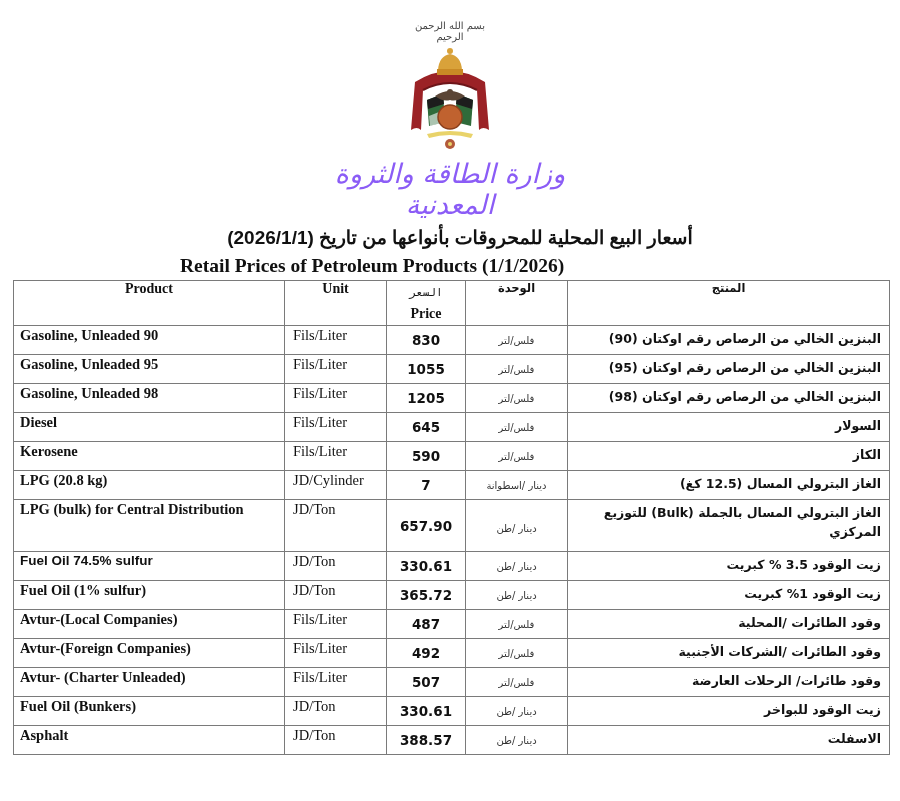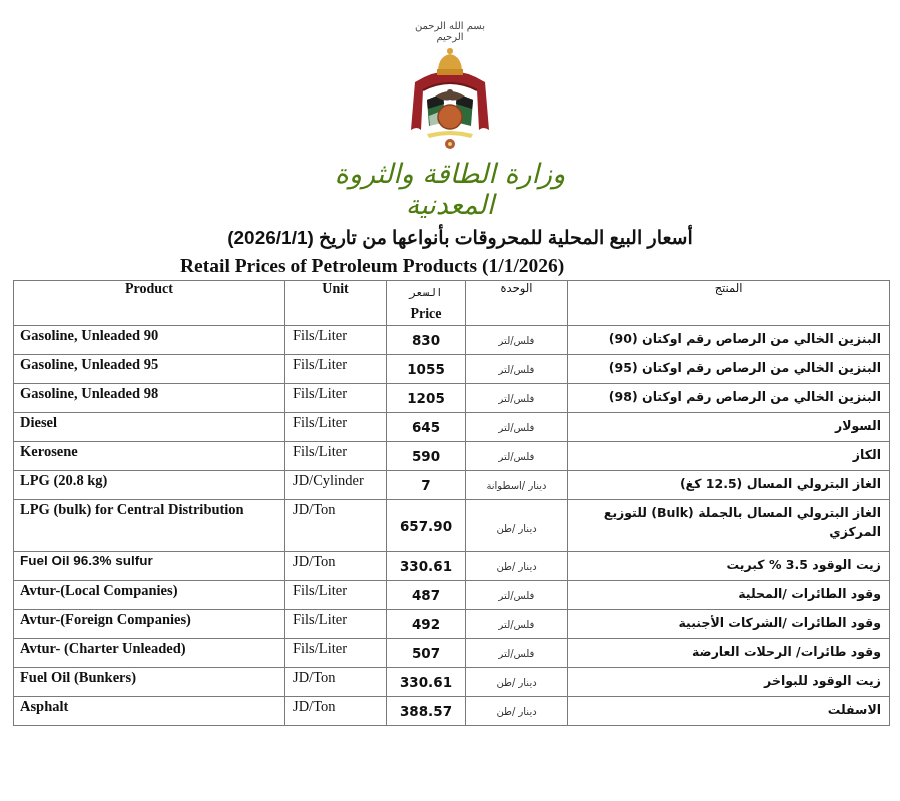--- a/index.html
+++ b/index.html
@@ -3,37 +3,37 @@
 <meta charset="utf-8">
 <style>
   html, body { margin: 0; padding: 0; background: #ffffff; }
   body { width: 900px; height: 801px; position: relative; overflow: hidden; color: #111; }
 
   .header { position: absolute; left: 0; top: 0; width: 896px; height: 220px; }
   .basmala { position: absolute; left: 408px; top: 20px; width: 84px; text-align: center;
     font-family: "DejaVu Serif", serif; font-size: 10px; color: #444; letter-spacing: -0.5px; }
   .emblem { position: absolute; left: 405px; top: 42px; width: 90px; height: 110px; }
   .ministry { position: absolute; left: 330px; top: 158px; width: 240px; text-align: center;
-    font-family: "DejaVu Serif", serif; font-size: 27px; color: #4d7c0f; font-style: italic; letter-spacing: -1px; direction: rtl; }
+    font-family: "DejaVu Serif", serif; font-size: 27px; color: #8b5cf6; font-style: italic; letter-spacing: -1px; direction: rtl; }
 
   .title-ar { position: absolute; left: 180px; top: 226px; width: 560px; text-align: center;
     font-family: "Liberation Sans", sans-serif; font-weight: bold; font-size: 19px; direction: rtl; }
   .title-en { position: absolute; left: 180px; top: 255px; width: 560px; text-align: left;
     font-family: "Liberation Serif", serif; font-weight: bold; font-size: 19.5px; }
 
   table.prices { position: absolute; left: 13px; top: 280px; border-collapse: collapse; table-layout: fixed; width: 876px; }
   table.prices td, table.prices th { border: 1.6px solid #7a7a7a; padding: 0; vertical-align: top; }
   col.c-prod { width: 271px; } col.c-unit { width: 102px; } col.c-price { width: 79px; }
   col.c-unit-ar { width: 102px; } col.c-prod-ar { width: 322px; }
 
   th { font-weight: bold; height: 44px; }
   .th-en { font-family: "Liberation Serif", serif; font-size: 14px; text-align: center; padding-top: 2px; }
   .th-price { font-family: "Liberation Serif", serif; font-size: 14px; text-align: center; line-height: 22px; }
   .th-price .ar { font-family: Liberation Mono, monospace; font-size: 11px; font-weight: normal; display: block; height: 22px; line-height: 24px; }
-  .th-ar { font-family: "DejaVu Sans", sans-serif; font-weight: normal; font-size: 11.5px; text-align: center; padding-top: 4px; direction: rtl; }
+  .th-ar { font-family: "DejaVu Sans", sans-serif; font-weight: bold; font-size: 11.5px; text-align: center; padding-top: 4px; direction: rtl; }
 
   tr.row td { height: 25px; }
   tr.row.tall td { height: 45px; }
   .prod { font-family: "Liberation Serif", serif; font-weight: bold; font-size: 14.5px; padding: 1px 0 0 6px !important; white-space: nowrap; }
   .prod.sans { font-family: "Liberation Sans", sans-serif; font-size: 13.5px; }
   .unit { font-family: "Liberation Serif", serif; font-size: 14.5px; padding: 1px 0 0 8px !important; }
   .price { font-family: "DejaVu Sans", sans-serif; font-weight: bold; font-size: 13.5px; text-align: center; vertical-align: middle !important; }
   .unit-ar { font-family: "DejaVu Sans", sans-serif; font-size: 10px; color: #333; text-align: center; vertical-align: middle !important; direction: rtl; }
   .prod-ar { font-family: "DejaVu Sans", sans-serif; font-weight: bold; font-size: 12.5px; text-align: right; padding: 3px 8px 0 0 !important; direction: rtl; line-height: 19px; }
 </style>
@@ -140,25 +140,32 @@
       <td class="prod-ar">الغاز البترولي المسال (12.5 كغ)</td>
     </tr>
     <tr class="row tall">
       <td class="prod">LPG (bulk) for Central Distribution</td>
       <td class="unit">JD/Ton</td>
       <td class="price">657.90</td>
       <td class="unit-ar" style="vertical-align: top; padding-top: 6px;">دينار /طن</td>
       <td class="prod-ar">الغاز البترولي المسال بالجملة (Bulk) للتوزيع المركزي</td>
     </tr>
     <tr class="row">
-      <td class="prod sans">Fuel Oil 96.3% sulfur</td>
+      <td class="prod sans">Fuel Oil 74.5% sulfur</td>
       <td class="unit">JD/Ton</td>
       <td class="price">330.61</td>
       <td class="unit-ar">دينار /طن</td>
       <td class="prod-ar">زيت الوقود 3.5 % كبريت</td>
+    </tr>
+    <tr class="row">
+      <td class="prod">Fuel Oil (1% sulfur)</td>
+      <td class="unit">JD/Ton</td>
+      <td class="price">365.72</td>
+      <td class="unit-ar">دينار /طن</td>
+      <td class="prod-ar">زيت الوقود 1% كبريت</td>
     </tr>
     <tr class="row">
       <td class="prod">Avtur-(Local Companies)</td>
       <td class="unit">Fils/Liter</td>
       <td class="price">487</td>
       <td class="unit-ar">فلس/لتر</td>
       <td class="prod-ar">وقود الطائرات /المحلية</td>
     </tr>
     <tr class="row">
       <td class="prod">Avtur-(Foreign Companies)</td>

